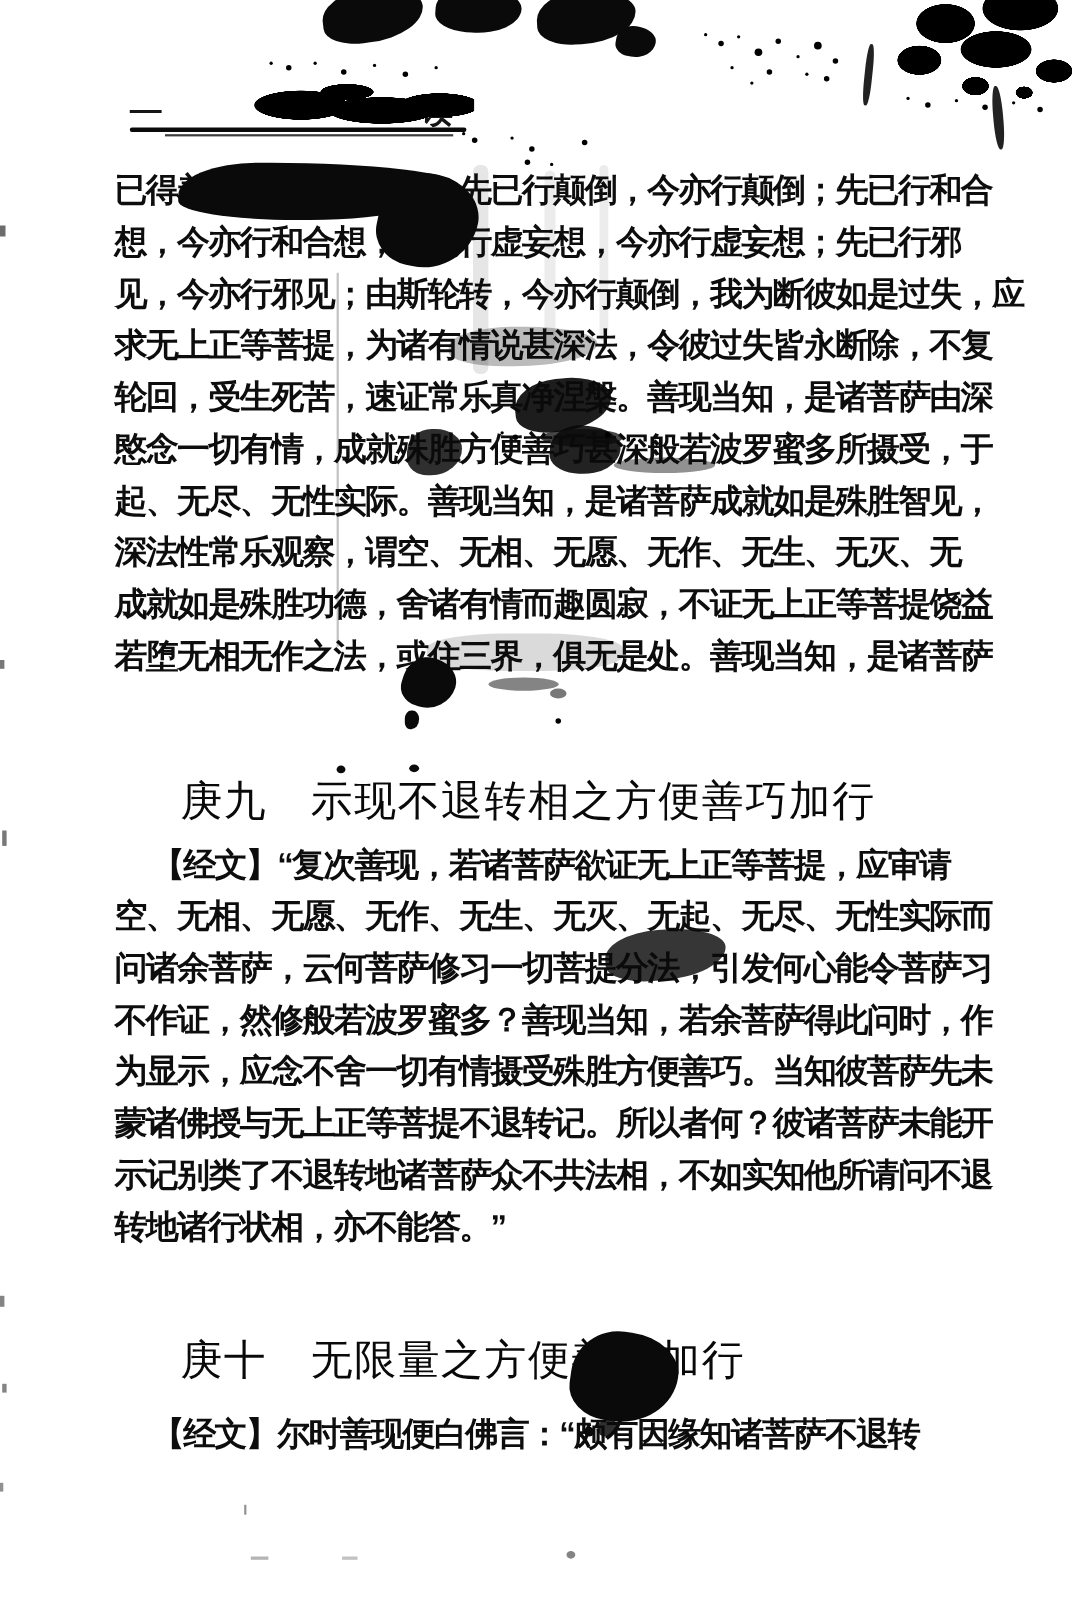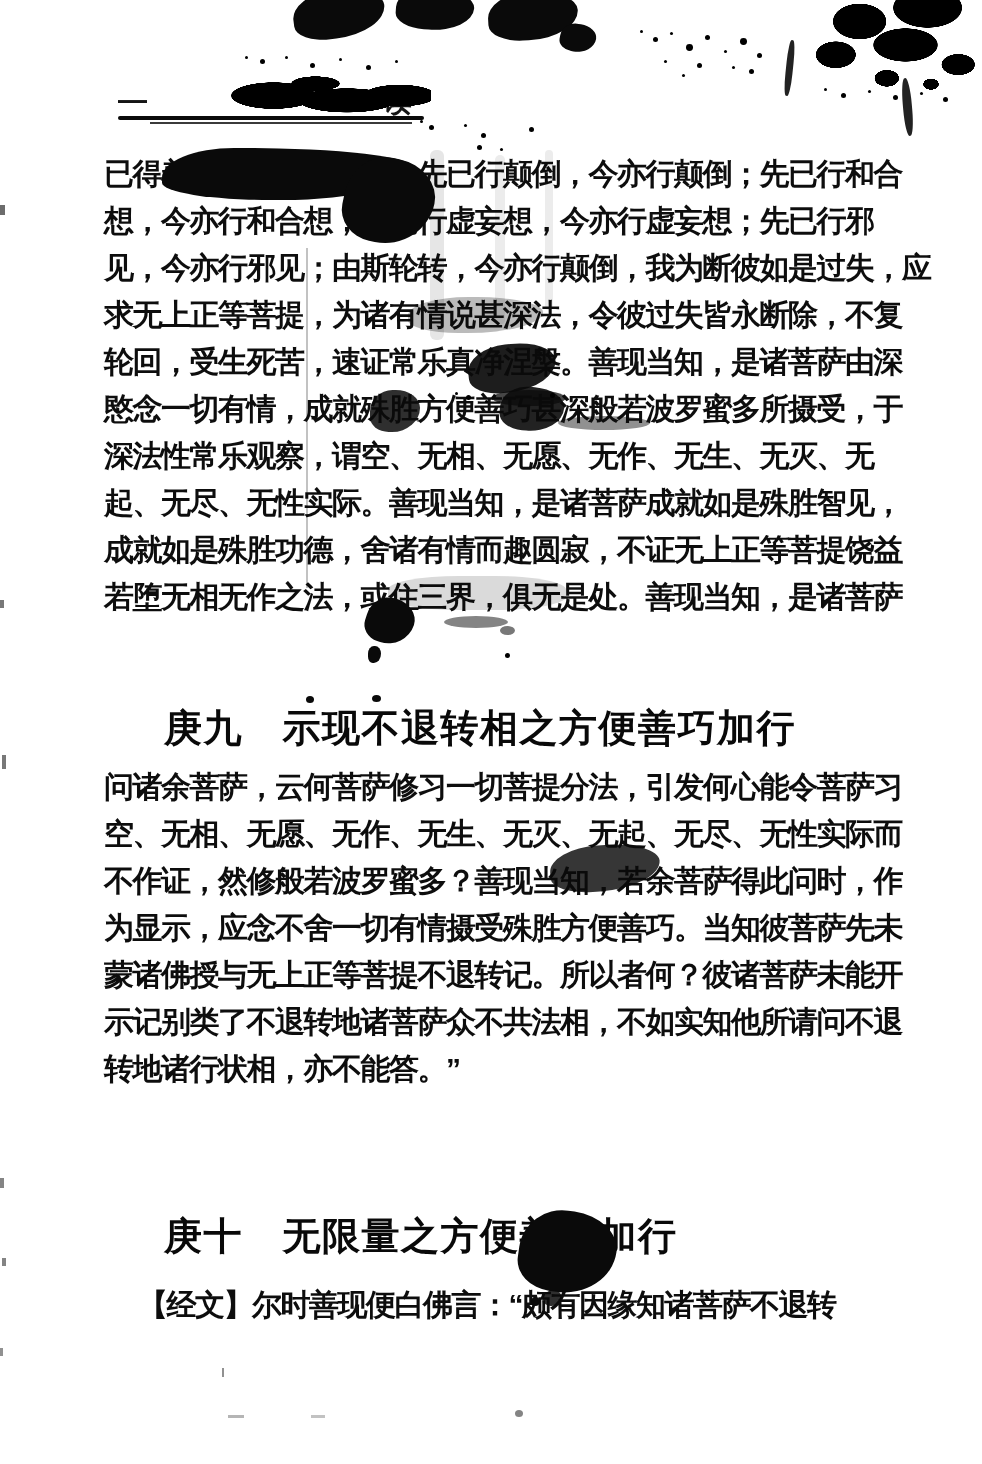--- a/index.html
+++ b/index.html
@@ -8,21 +8,21 @@
     overflow:hidden;margin:0 auto;
     font-family:"Liberation Sans","DejaVu Sans",sans-serif;
     color:#0c0c0c;
   }
   
   .block{position:absolute;left:104px;width:820px;z-index:1;}
   .tl{height:47px;line-height:47px;font-size:30px;letter-spacing:-1.5px;
       font-weight:600;white-space:nowrap;color:#0d0d0d;}
   .ind{padding-left:34px;}
   .sect{position:absolute;left:164px;z-index:1;margin:0;
-        font-size:38px;font-weight:700;letter-spacing:1.5px;color:#090909;
+        font-size:38px;font-weight:400;letter-spacing:1.5px;color:#090909;
         white-space:nowrap;}
   .hdr{position:absolute;z-index:1;font-weight:700;font-size:29px;color:#151515;white-space:nowrap;}
   
   .art{position:absolute;inset:0;z-index:2;pointer-events:none;}
   .b{position:absolute;background:#0a0a0a;display:block;}
   .blob{border-radius:48% 52% 60% 40% / 55% 45% 62% 38%;}
   .spk{position:absolute;width:3px;height:3px;border-radius:50%;background:#000;}
   .stain{
     position:absolute;left:812px;top:-6px;width:170px;height:98px;
     background:
@@ -51,31 +51,32 @@
   <span class="hdr" style="left:118px;top:84px;">—</span>
   <span class="hdr" style="left:383px;top:82px;">读</span>
 
   <div class="block" style="top:150px;">
     <div class="tl">已得着相，今亦得着相；先已行颠倒，今亦行颠倒；先已行和合</div>
     <div class="tl">想，今亦行和合想；先已行虚妄想，今亦行虚妄想；先已行邪</div>
     <div class="tl">见，今亦行邪见；由斯轮转，今亦行颠倒，我为断彼如是过失，应</div>
     <div class="tl">求无上正等菩提，为诸有情说甚深法，令彼过失皆永断除，不复</div>
     <div class="tl">轮回，受生死苦，速证常乐真净涅槃。善现当知，是诸菩萨由深</div>
     <div class="tl">愍念一切有情，成就殊胜方便善巧甚深般若波罗蜜多所摄受，于</div>
+    <div class="tl">起、无尽、无性实际。善现当知，是诸菩萨成就如是殊胜智见，</div>
     <div class="tl">深法性常乐观察，谓空、无相、无愿、无作、无生、无灭、无</div>
-    <div class="tl">起、无尽、无性实际。善现当知，是诸菩萨成就如是殊胜智见，</div>
     <div class="tl">成就如是殊胜功德，舍诸有情而趣圆寂，不证无上正等菩提饶益</div>
     <div class="tl">若堕无相无作之法，或住三界，俱无是处。善现当知，是诸菩萨</div>
   </div>
 
   <h2 class="sect" style="top:703px;">庚九　示现不退转相之方便善巧加行</h2>
 
   <div class="block" style="top:763px;">
+    <div class="tl ind">【经文】“复次善现，若诸菩萨欲证无上正等菩提，应审请</div>
+    <div class="tl">空、无相、无愿、无作、无生、无灭、无起、无尽、无性实际而</div>
     <div class="tl">问诸余菩萨，云何菩萨修习一切菩提分法，引发何心能令菩萨习</div>
-    <div class="tl">空、无相、无愿、无作、无生、无灭、无起、无尽、无性实际而</div>
     <div class="tl">不作证，然修般若波罗蜜多？善现当知，若余菩萨得此问时，作</div>
     <div class="tl">为显示，应念不舍一切有情摄受殊胜方便善巧。当知彼菩萨先未</div>
     <div class="tl">蒙诸佛授与无上正等菩提不退转记。所以者何？彼诸菩萨未能开</div>
     <div class="tl">示记别类了不退转地诸菩萨众不共法相，不如实知他所请问不退</div>
     <div class="tl">转地诸行状相，亦不能答。”</div>
   </div>
 
   <h2 class="sect" style="top:1211px;">庚十　无限量之方便善巧加行</h2>
 
   <div class="block" style="top:1281px;">

